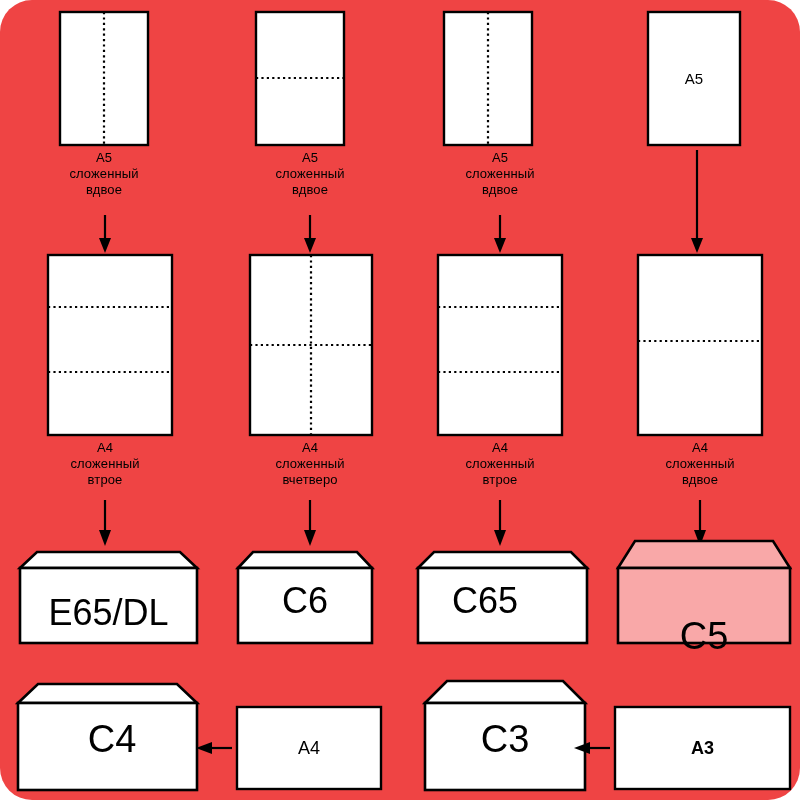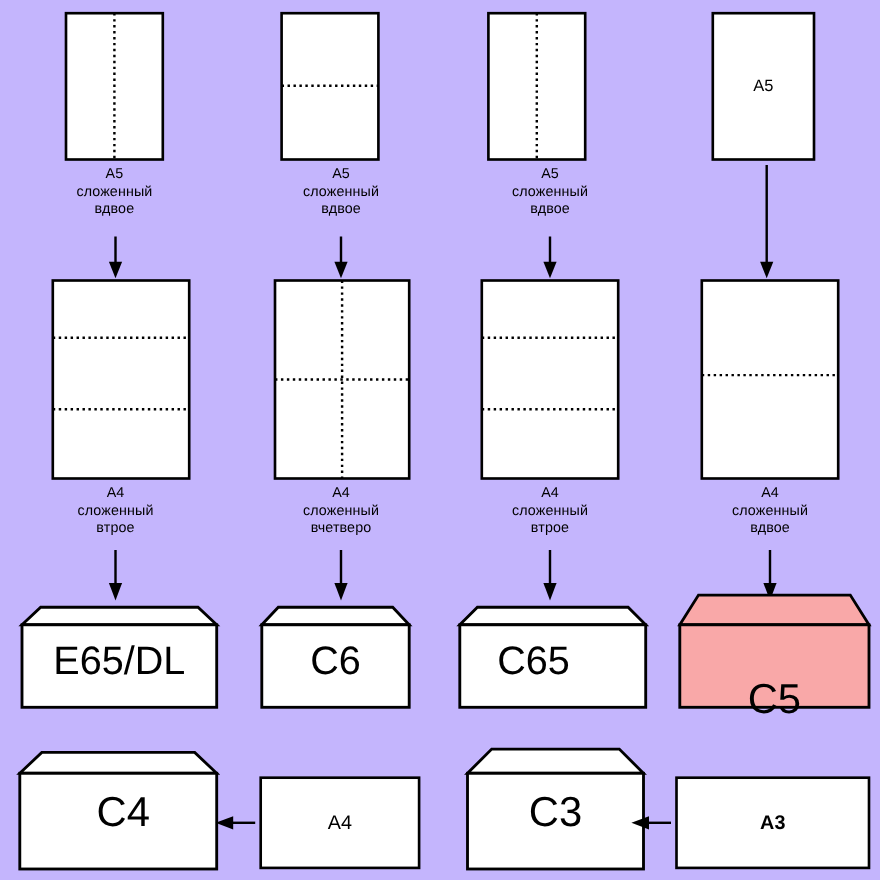--- a/index.html
+++ b/index.html
@@ -8,22 +8,23 @@
     background: #ffffff;
   }
   body {
     font-family: "Liberation Sans", sans-serif;
     color: #000000;
   }
   #canvas {
     position: relative;
     width: 800px;
     height: 800px;
-    background: #c4b5fd;
+    background: #ef4444;
     overflow: hidden;
+    border-radius: 32px;
   }
   svg.layer {
     position: absolute;
     left: 0;
     top: 0;
     width: 800px;
     height: 800px;
   }
   .paper-rect {
     fill: #ffffff;
@@ -213,21 +214,21 @@
   <div class="lbl" style="left:250px; top:440px; width:120px;">A4
 сложенный
 вчетверо</div>
   <div class="lbl" style="left:440px; top:440px; width:120px;">A4
 сложенный
 втрое</div>
   <div class="lbl" style="left:640px; top:440px; width:120px;">A4
 сложенный
 вдвое</div>
 
-  <div class="env-tag" style="left:20px; top:580px; width:177px; font-size:36px;">E65/DL</div>
+  <div class="env-tag" style="left:20px; top:592px; width:177px; font-size:36px;">E65/DL</div>
   <div class="env-tag" style="left:238px; top:580px; width:134px; font-size:36px;">C6</div>
   <div class="env-tag" style="left:418px; top:580px; width:134px; font-size:36px;">C65</div>
   <div class="env-tag" style="left:618px; top:578px; width:172px; font-size:38px;margin-top:37px;">C5</div>
 
   <div class="env-tag" style="left:18px; top:718px; width:188px; font-size:38px;">C4</div>
   <div class="paper-tag" style="left:237px; top:738px; width:144px; font-size:18px;">A4</div>
   <div class="env-tag" style="left:425px; top:718px; width:160px; font-size:38px;">C3</div>
   <div class="paper-tag" style="left:615px; top:738px; width:175px; font-size:18px;font-weight:bold;">A3</div>
 
 </div>

